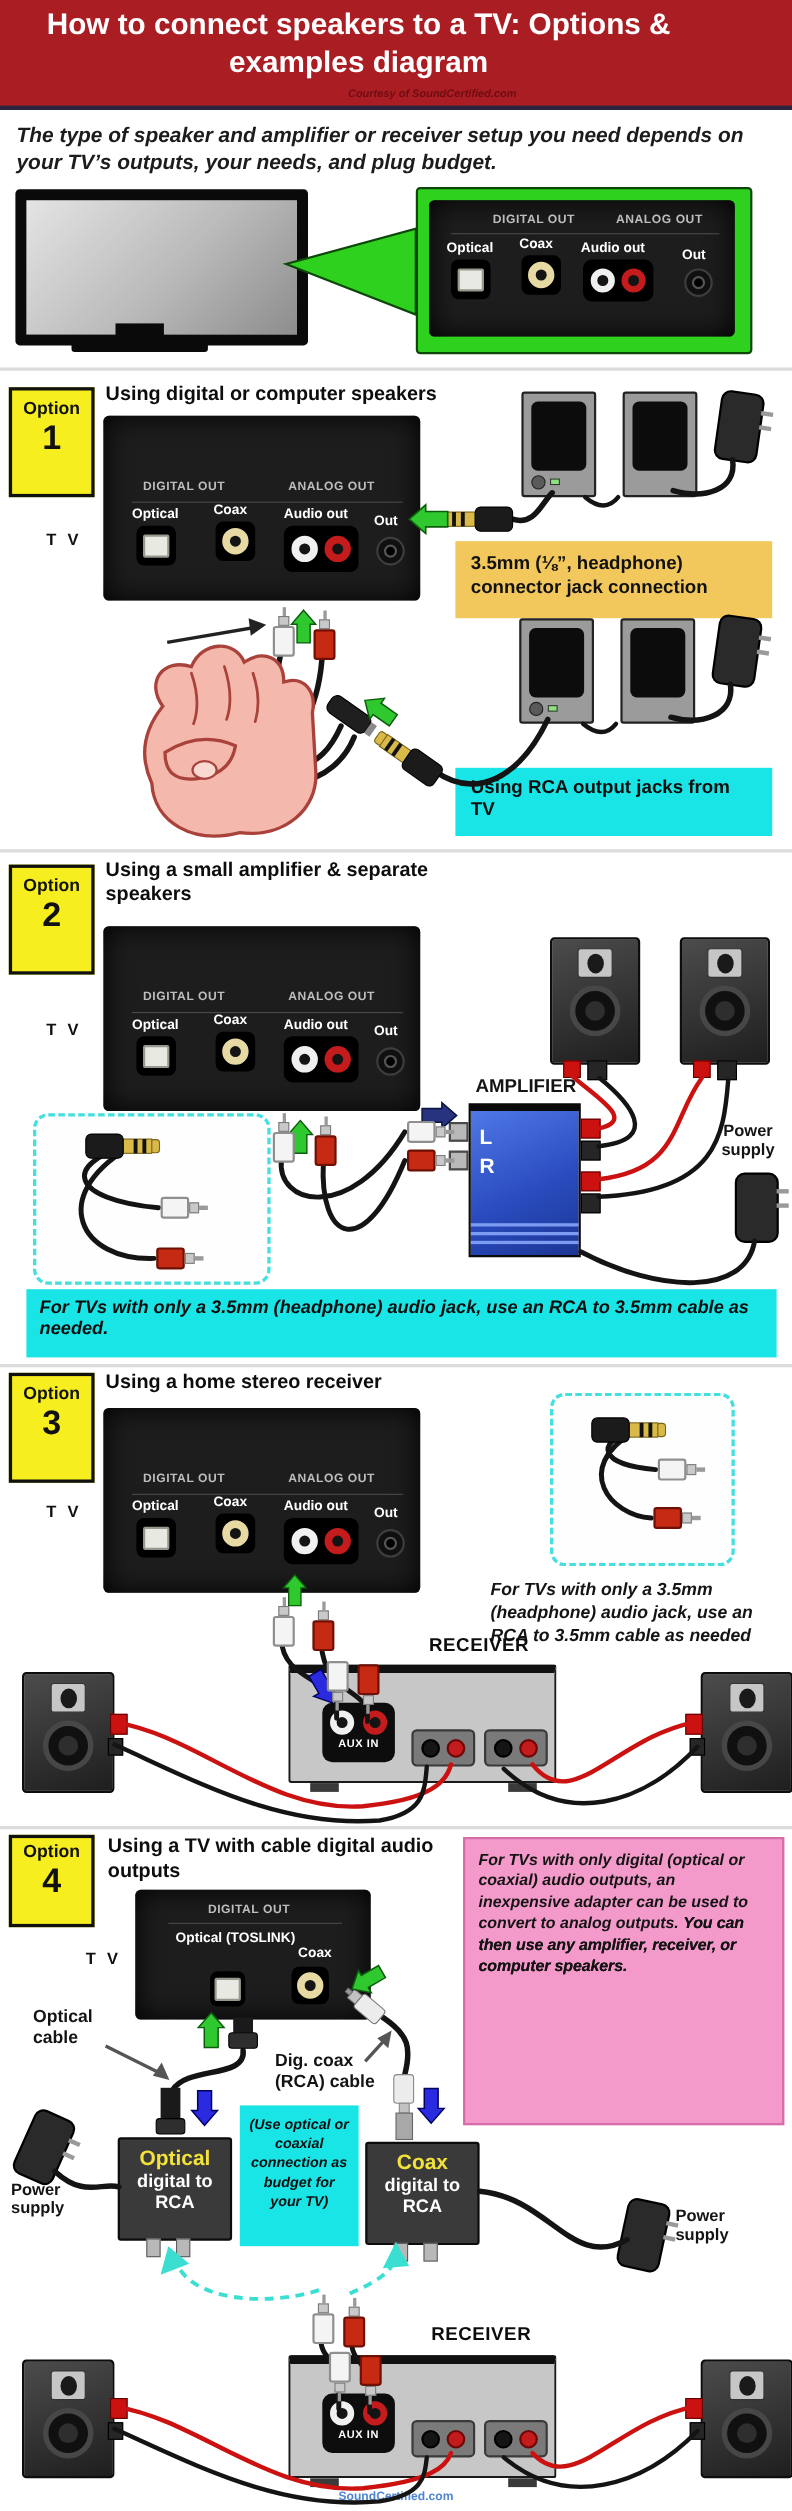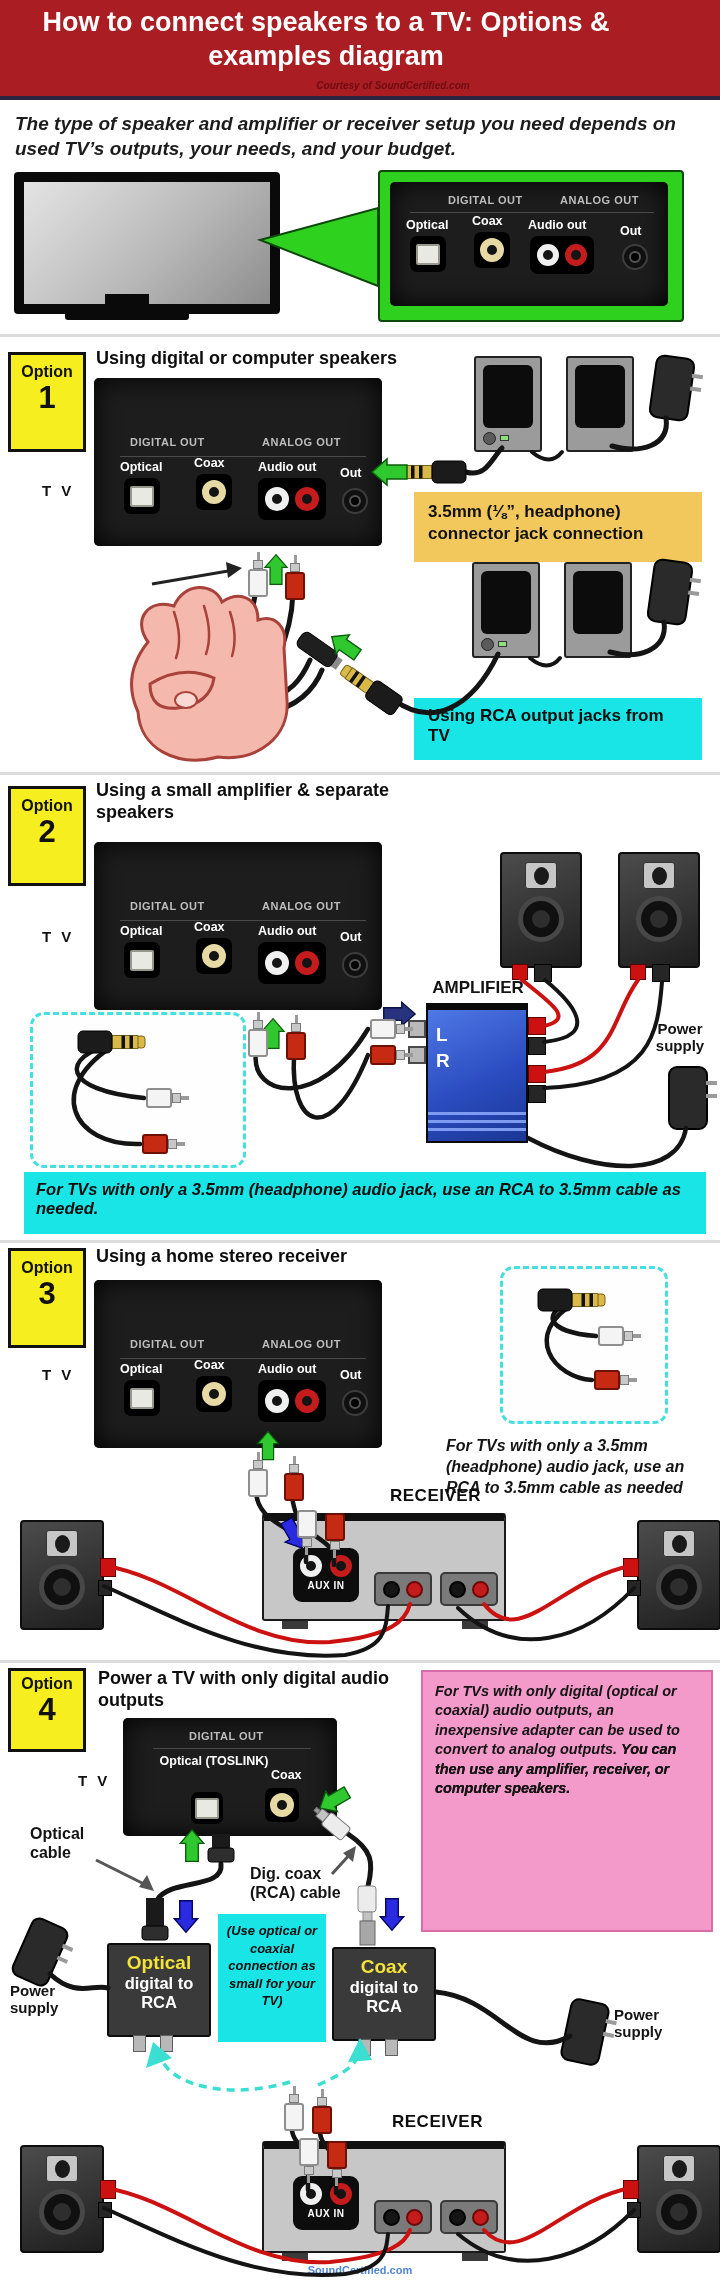--- a/index.html
+++ b/index.html
@@ -99,21 +99,21 @@
   svg.wires{position:absolute;left:0;top:0;z-index:3;pointer-events:none;}
 </style>
 </head>
 <body>
 
 <div id="canvas">
 
   <div class="a hdr"></div>
   <div class="a hdr-title">How to connect speakers to a TV: Options &amp; examples diagram</div>
   <div class="a hdr-sub">Courtesy of SoundCertified.com</div>
-  <div class="a intro">The type of speaker and amplifier or receiver setup you need depends on used TV’s outputs, your needs, and your budget.</div>
+  <div class="a intro">The type of speaker and amplifier or receiver setup you need depends on your TV’s outputs, your needs, and plug budget.</div>
 
   <div class="a tv-screen" style="left:14px;top:172px;width:246px;height:122px;"></div>
   <div class="a tv-neck" style="left:105px;top:294px;width:44px;height:16px;"></div>
   <div class="a tv-base" style="left:65px;top:310px;width:124px;height:10px;"></div>
 
   <div class="a callout" style="left:378px;top:170px;width:302px;height:148px;"></div>
   <div class="a panel" style="left:390px;top:182px;width:278px;height:124px;">
     <div class="glab" style="left:58px;top:12px;">DIGITAL OUT</div>
     <div class="glab" style="left:170px;top:12px;">ANALOG OUT</div>
     <div class="uline" style="left:20px;right:14px;top:30px;"></div>
@@ -425,21 +425,21 @@
     </div>
   <div class="term t-red" style="left:623px;top:1558px;width:14px;height:17px;"></div>
   <div class="term t-blk" style="left:627px;top:1580px;width:12px;height:14px;"></div>
 
   <div class="a divider" style="top:1660px;"></div>
 
   <div class="a badge" style="left:8px;top:1668px;height:84px;">
     <div class="t1" style="margin-top:4px;">Option</div>
     <div class="t2">4</div>
   </div>
-  <div class="a heading" style="left:98px;top:1668px;width:312px;">Power a TV with only digital audio outputs</div>
+  <div class="a heading" style="left:98px;top:1668px;width:312px;">Using a TV with cable digital audio outputs</div>
 
   <div class="a pink" style="left:421px;top:1670px;width:292px;height:262px;">
     <div><span>For TVs with only digital (optical or coaxial) audio outputs, an inexpensive adapter can be used to convert to analog outputs.</span> <span class="xb">You can then use any amplifier, receiver, or computer speakers.</span></div>
   </div>
 
   <div class="a panel" style="left:123px;top:1718px;width:214px;height:118px;">
     <div class="glab" style="left:66px;top:12px;">DIGITAL OUT</div>
     <div class="uline" style="left:30px;width:158px;top:30px;"></div>
     <div class="plab" style="left:36px;top:36px;width:110px;text-align:center;white-space:normal;line-height:1.25;">Optical (TOSLINK)</div>
     <div class="plab" style="left:148px;top:50px;">Coax</div>
@@ -461,21 +461,21 @@
     </div>
   <div class="a lbl-bold" style="left:10px;top:1982px;width:70px;font-size:15px;line-height:1.15;">Power supply</div>
 
   <div class="adp" style="left:107px;top:1943px;">
     <div class="ty">Optical</div>
     <div class="tw2">digital to RCA</div>
   </div>
   <div class="stub" style="left:133px;top:2035px;width:13px;height:17px;"></div>
   <div class="stub" style="left:160px;top:2035px;width:13px;height:17px;"></div>
 
-  <div class="a note-c" style="left:218px;top:1914px;width:108px;height:128px;font-size:13px;font-weight:bold;font-style:italic;padding:8px 6px;text-align:center;line-height:1.35;">(Use optical or coaxial connection as small for your TV)</div>
+  <div class="a note-c" style="left:218px;top:1914px;width:108px;height:128px;font-size:13px;font-weight:bold;font-style:italic;padding:8px 6px;text-align:center;line-height:1.35;">(Use optical or coaxial connection as budget for your TV)</div>
 
   <div class="adp" style="left:332px;top:1947px;">
     <div class="ty">Coax</div>
     <div class="tw2">digital to RCA</div>
   </div>
   <div class="stub" style="left:358px;top:2039px;width:13px;height:17px;"></div>
   <div class="stub" style="left:385px;top:2039px;width:13px;height:17px;"></div>
 
   <div class="psu" style="left:565px;top:2000px;transform:rotate(12deg);">
       <div class="p1"></div>

